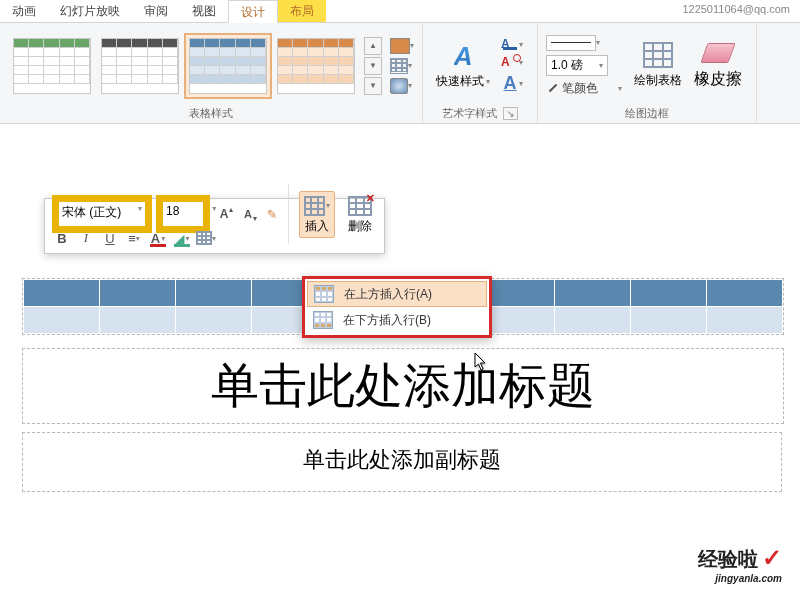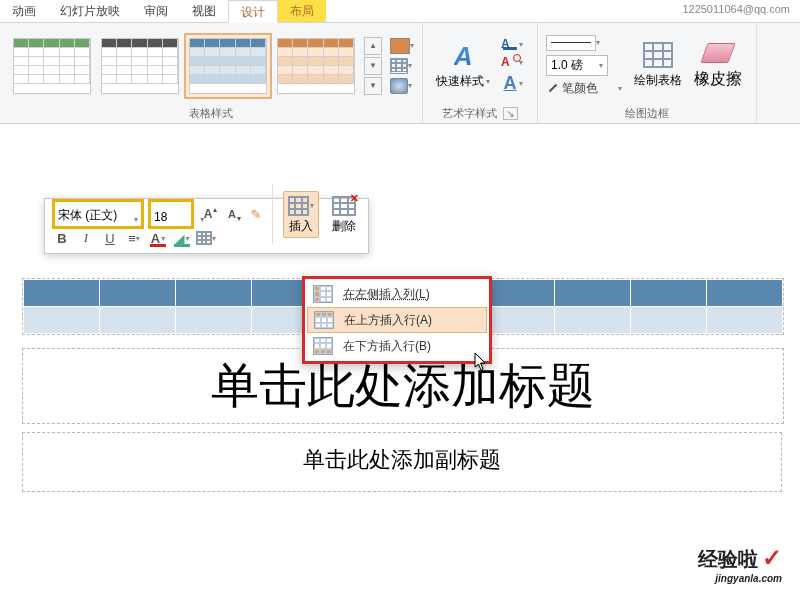--- a/index.html
+++ b/index.html
@@ -207,27 +207,27 @@
   }
   .mt-row {
     display: flex;
     align-items: center;
     height: 24px;
   }
   .mt-row > * {
     margin: 0 2px;
   }
   .mt-sel {
-    border: 3px solid #eab308;
+    border: 7px solid #eab308;
     background: #fff;
     font-size: 12px;
     height: 20px;
     padding: 2px 3px;
     display: flex;
-    align-items: flex-end;
+    align-items: flex-start;
   }
   .mt-sel.font {
     width: 80px;
     justify-content: space-between;
   }
   .mt-sel.size {
     width: 34px;
     justify-content: space-between;
     gap: 33px;
   }
@@ -830,34 +830,20 @@
           <td></td>
           <td></td>
           <td></td>
           <td></td>
         </tr>
   </tbody>
     </table>
 </div>
 
 <div class="context-menu">
-  <div class="ctx-item">
-    <span class="ci">
-        <div class="hl-col"></div>
-        <div></div>
-        <div></div>
-        <div class="hl-col"></div>
-        <div></div>
-        <div></div>
-        <div class="hl-col"></div>
-        <div></div>
-        <div></div>
-      </span>
-    <span style="text-decoration:underline;text-decoration-style:dotted;"><span>在左侧插入列(L)</span></span>
-  </div>
   <div class="ctx-item hl">
     <span class="ci">
         <div class="hl-row"></div>
         <div class="hl-row"></div>
         <div class="hl-row"></div>
         <div></div>
         <div></div>
         <div></div>
         <div></div>
         <div></div>

